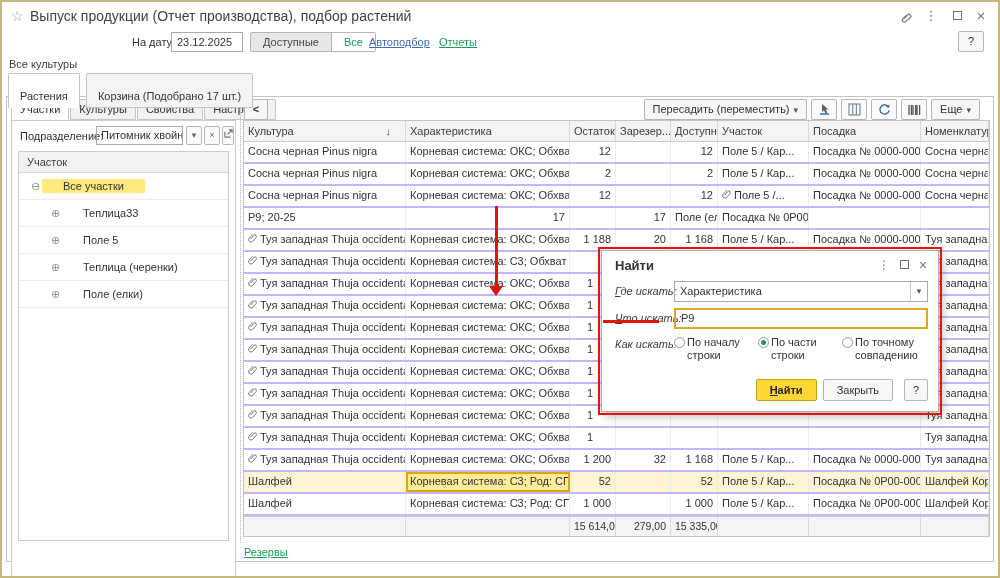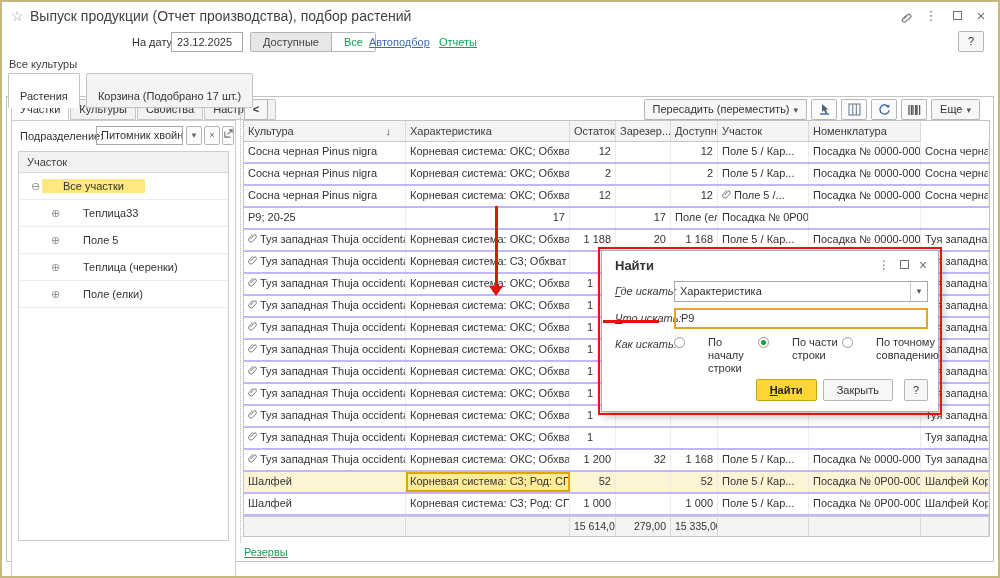--- a/index.html
+++ b/index.html
@@ -91,21 +91,21 @@
 
   
   .annot-red { position:absolute; border:2px solid #e81309; pointer-events:none; z-index:12; }
   .dialog { position:absolute; left:599px; top:248px; width:338px; height:162px; background:#fff; border:1px solid #aab0b6; box-shadow:3px 4px 10px rgba(0,0,0,.28); z-index:10; }
   .dlg-title { position:absolute; left:13px; top:7px; font-size:13px; font-weight:bold; color:#333; }
   .dlg-btn { position:absolute; top:6px; width:16px; height:16px; text-align:center; color:#6f6f6f; font-size:12px; line-height:16px; }
   .dlg-row-label { position:absolute; left:13px; color:#3c3c3c;font-style:italic; }
   .dlg-field { position:absolute; left:72px; right:10px; height:21px; border:1px solid #a9a9a9; padding:3px 5px; white-space:nowrap; }
   .dd { position:absolute; right:0; top:0; width:17px; height:100%; border-left:1px solid #c6c6c6; text-align:center; font-size:9px; color:#555; line-height:19px; }
   .what { border:2px solid #e0a62c; padding:2px 5px; }
-  .radio-opt { position:absolute; display:flex; gap:23px; width:82px; }
+  .radio-opt { position:absolute; display:flex; gap:2px; width:82px; }
   .rdot { width:11px; height:11px; min-width:11px; border:1px solid #9a9a9a; border-radius:50%; background:#fff; margin-top:1px; }
   .rdot.checked::after { content:""; display:block; width:5px; height:5px; border-radius:50%; background:#1b9e3e; margin:2px; }
   .ropt-label { line-height:13px; }
   .dlg-actions { position:absolute; right:10px; bottom:10px; display:flex; gap:6px; }
   .dlg-actions .btn { height:22px; padding:4px 13px; }
   .qbtn { width:24px; text-align:center; padding:4px 0 !important; margin-left:5px; }
 
   
   .arrow-line { position:absolute; left:493px; top:204px; width:3px; height:81px; background:#e01408; z-index:8; }
   .arrow-head { position:absolute; left:487px; top:284px; width:0; height:0; border-left:7px solid transparent; border-right:7px solid transparent; border-top:10px solid #e01408; z-index:8; }
@@ -222,20 +222,21 @@
     </div>
 
     <div class="grid-box">
       <div class="grow ghead" id="ghead">
           <div class="gcell">Культура<span class="sort">↓</span></div>
           <div class="gcell">Характеристика</div>
           <div class="gcell num">Остаток</div>
           <div class="gcell num">Зарезер...</div>
           <div class="gcell num">Доступно</div>
           <div class="gcell">Участок</div>
+          <div class="gcell">Посадка</div>
           <div class="gcell">Номенклатура</div>
         </div>
       <div id="grows">
           <div class="grow drow">
             <div class="gcell">Сосна черная Pinus nigra</div>
             <div class="gcell">Корневая система: ОКС; Обхват ...</div>
             <div class="gcell num">12</div>
             <div class="gcell num"></div>
             <div class="gcell num">12</div>
             <div class="gcell">Поле 5 / Кар...</div>

